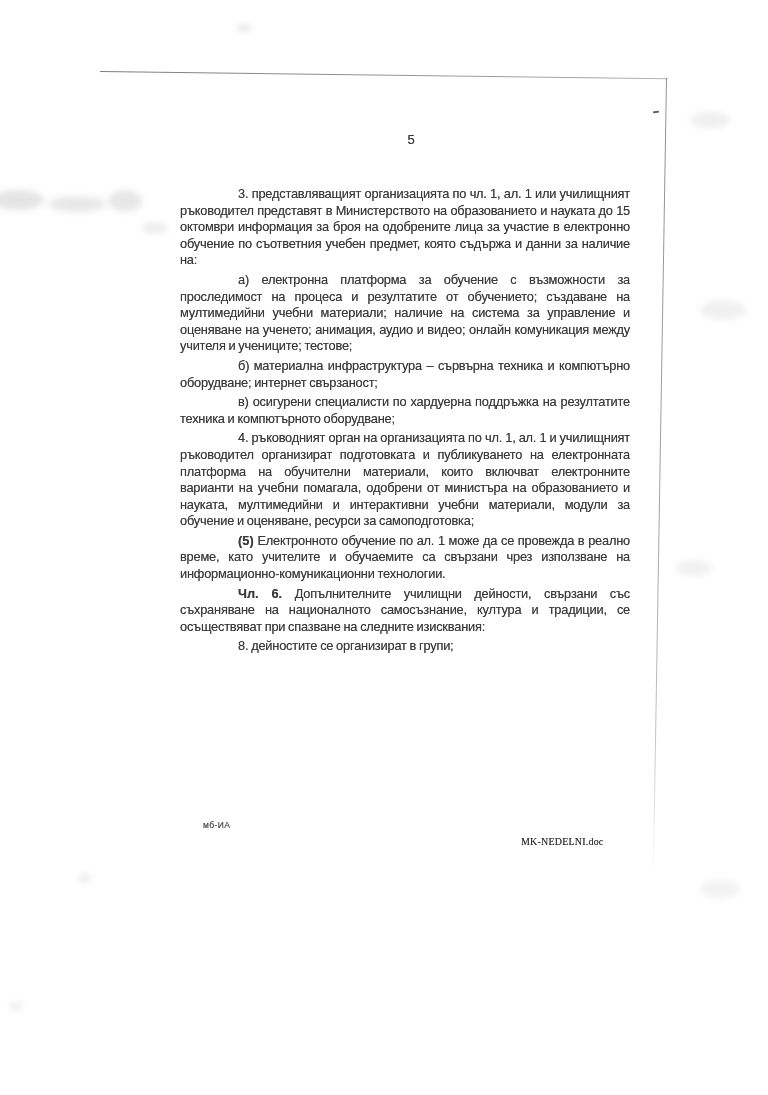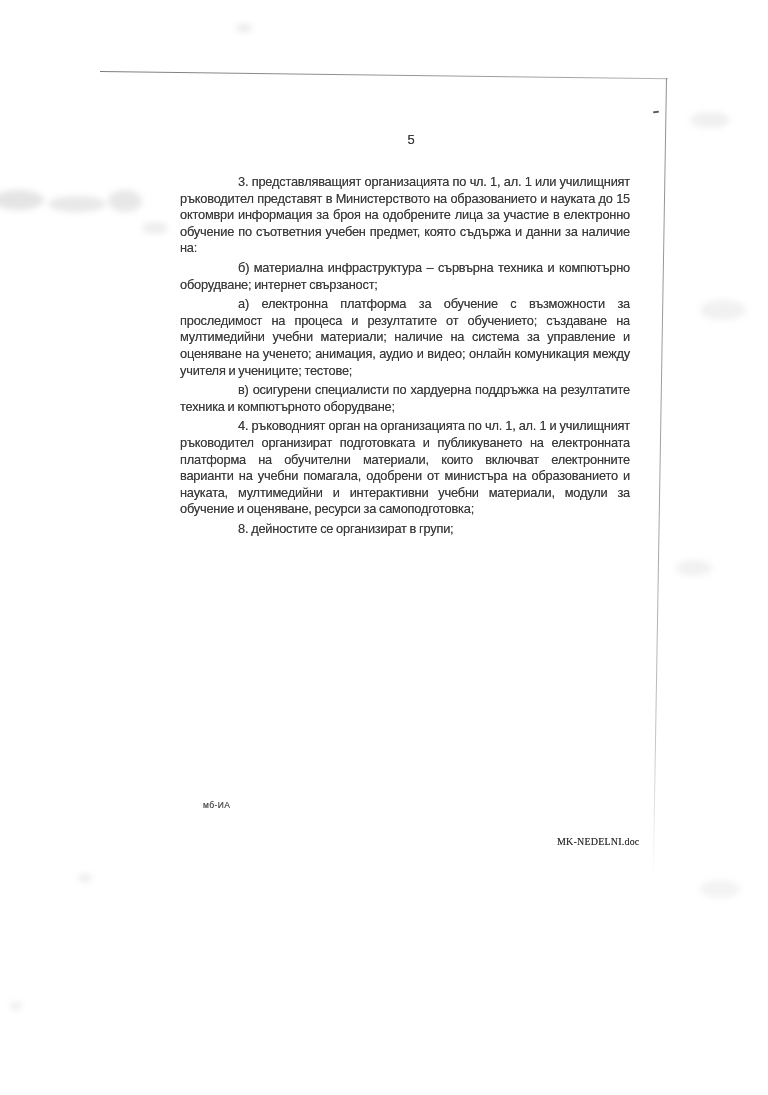--- a/index.html
+++ b/index.html
@@ -51,34 +51,33 @@
   }
   .doc-body{
     position:absolute;left:180px;top:170px;width:450px;
     font-size:12.8px;line-height:16.6px;
     letter-spacing:-0.2px;word-spacing:-0.5px;
     color:var(--ink);
     text-align:justify;
     text-shadow:0 0 .3px rgba(55,55,55,.65);
   }
   .doc-body p{margin:3px 0 0 0;text-indent:58px;}
-  .doc-body p:first-child{margin-top:4px;}
+  .doc-body p:first-child{margin-top:16px;}
   .doc-body strong{font-weight:bold;letter-spacing:0;}
   .footer-left{
-    position:absolute;left:179px;top:800px;
+    position:absolute;left:179px;top:820px;
     font-size:8.5px;letter-spacing:.4px;color:#474747;
     text-shadow:0 0 .3px rgba(70,70,70,.6);
     padding-left:24px;
   }
   .footer-right{
     position:absolute;left:521px;top:836px;
     font-family:"Liberation Serif", serif;
     font-size:10px;letter-spacing:.2px;color:#2e2e2e;
     text-shadow:0 0 .3px rgba(46,46,46,.6);
-    margin-left:36px;
   }
 </style>
 </head>
 <body>
 
 <div id="canvas">
 
   <div class="top-edge"></div>
   <div class="right-edge"></div>
   <div class="dash-mark"></div>
@@ -91,23 +90,25 @@
   <div class="smudge sm7"></div>
   <div class="smudge sm8"></div>
   <div class="smudge sm9"></div>
   <div class="smudge sm10"></div>
   <div class="smudge sm11"></div>
 
   <div class="page-number">5</div>
 
   <div class="doc-body">
       <p>3. представляващият организацията по чл. 1, ал. 1 или училищният ръководител представят в Министерството на образованието и науката до 15 октомври информация за броя на одобрените лица за участие в електронно обучение по съответния учебен предмет, която съдържа и данни за наличие на:</p>
+      <p>а) електронна платформа за обучение с възможности за проследимост на процеса и резултатите от обучението; създаване на мултимедийни учебни материали; наличие на система за управление и оценяване на ученето; анимация, аудио и видео; онлайн комуникация между учителя и учениците; тестове;</p>
       <p>б) материална инфраструктура – сървърна техника и компютърно оборудване; интернет свързаност;</p>
-      <p>а) електронна платформа за обучение с възможности за проследимост на процеса и резултатите от обучението; създаване на мултимедийни учебни материали; наличие на система за управление и оценяване на ученето; анимация, аудио и видео; онлайн комуникация между учителя и учениците; тестове;</p>
       <p>в) осигурени специалисти по хардуерна поддръжка на резултатите техника и компютърното оборудване;</p>
       <p>4. ръководният орган на организацията по чл. 1, ал. 1 и училищният ръководител организират подготовката и публикуването на електронната платформа на обучителни материали, които включват електронните варианти на учебни помагала, одобрени от министъра на образованието и науката, мултимедийни и интерактивни учебни материали, модули за обучение и оценяване, ресурси за самоподготовка;</p>
+      <p><strong>(5)</strong> Електронното обучение по ал. 1 може да се провежда в реално време, като учителите и обучаемите са свързани чрез използване на информационно-комуникационни технологии.</p>
+      <p><strong>Чл. 6.</strong> Допълнителните училищни дейности, свързани със съхраняване на националното самосъзнание, култура и традиции, се осъществяват при спазване на следните изисквания:</p>
       <p>8. дейностите се организират в групи;</p>
     </div>
 
   <div class="footer-left">мб-ИА</div>
   <div class="footer-right">MK-NEDELNI.doc</div>
 
 </div>
 
 </body></html>

